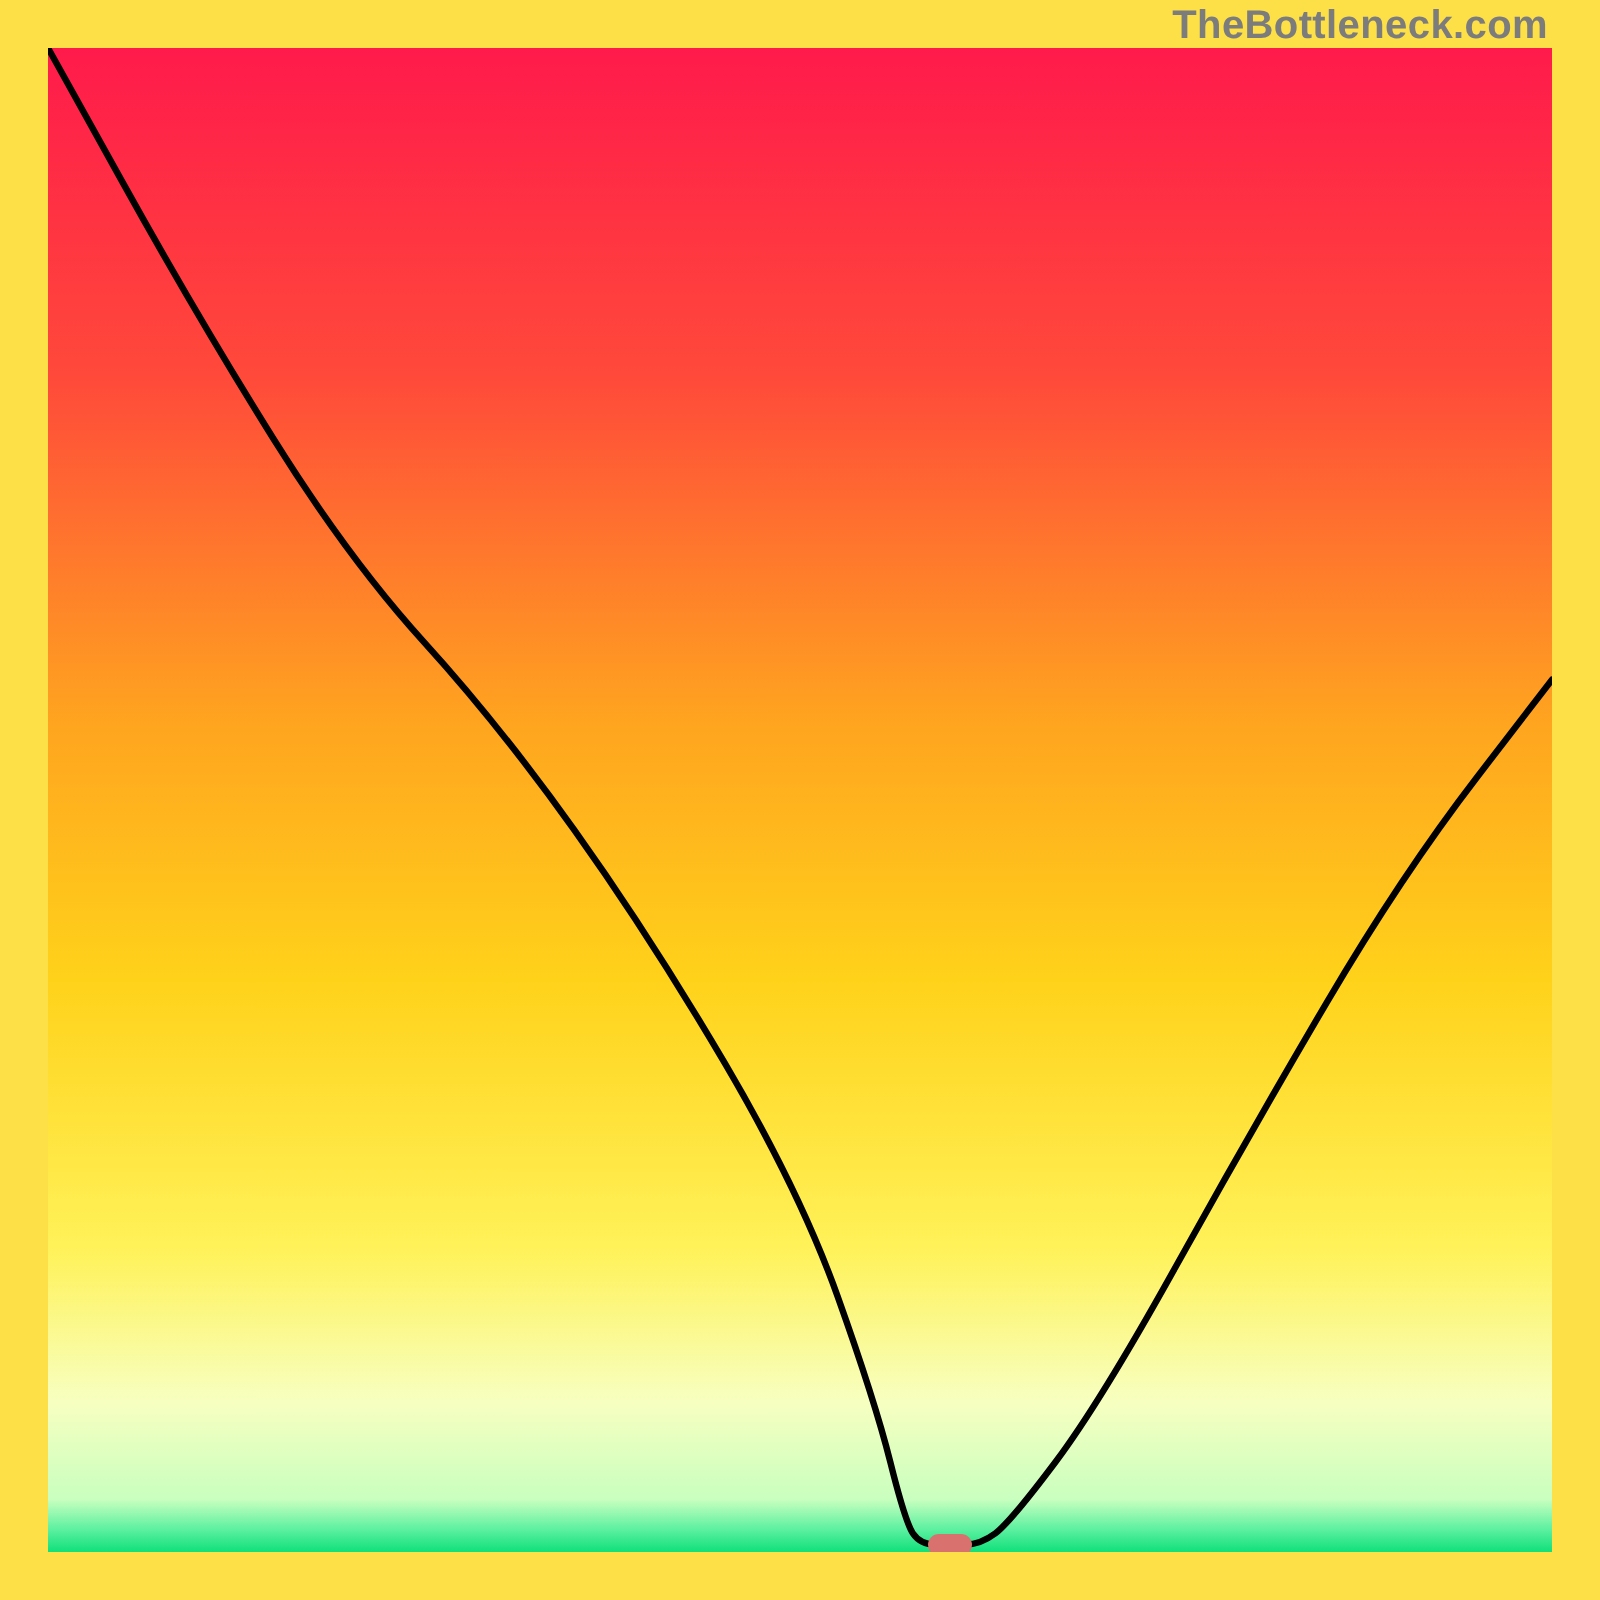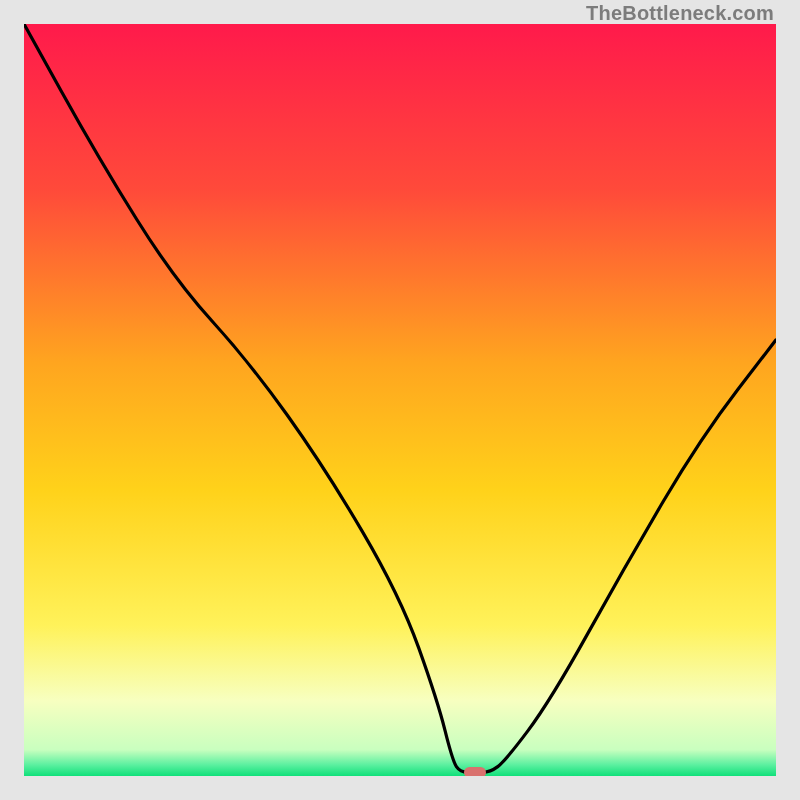--- a/index.html
+++ b/index.html
@@ -9,21 +9,21 @@
     height: 800px;
     background: #000;
     overflow: hidden;
   }
   .frame {
     position: absolute;
     left: 0;
     top: 0;
     width: 800px;
     height: 800px;
-    background: #e5e5e5;
+    background: #fde047;
   }
   .plot {
     position: absolute;
     left: 24px;
     top: 24px;
     width: 752px;
     height: 752px;
     overflow: hidden;
   }
   .gradient {

